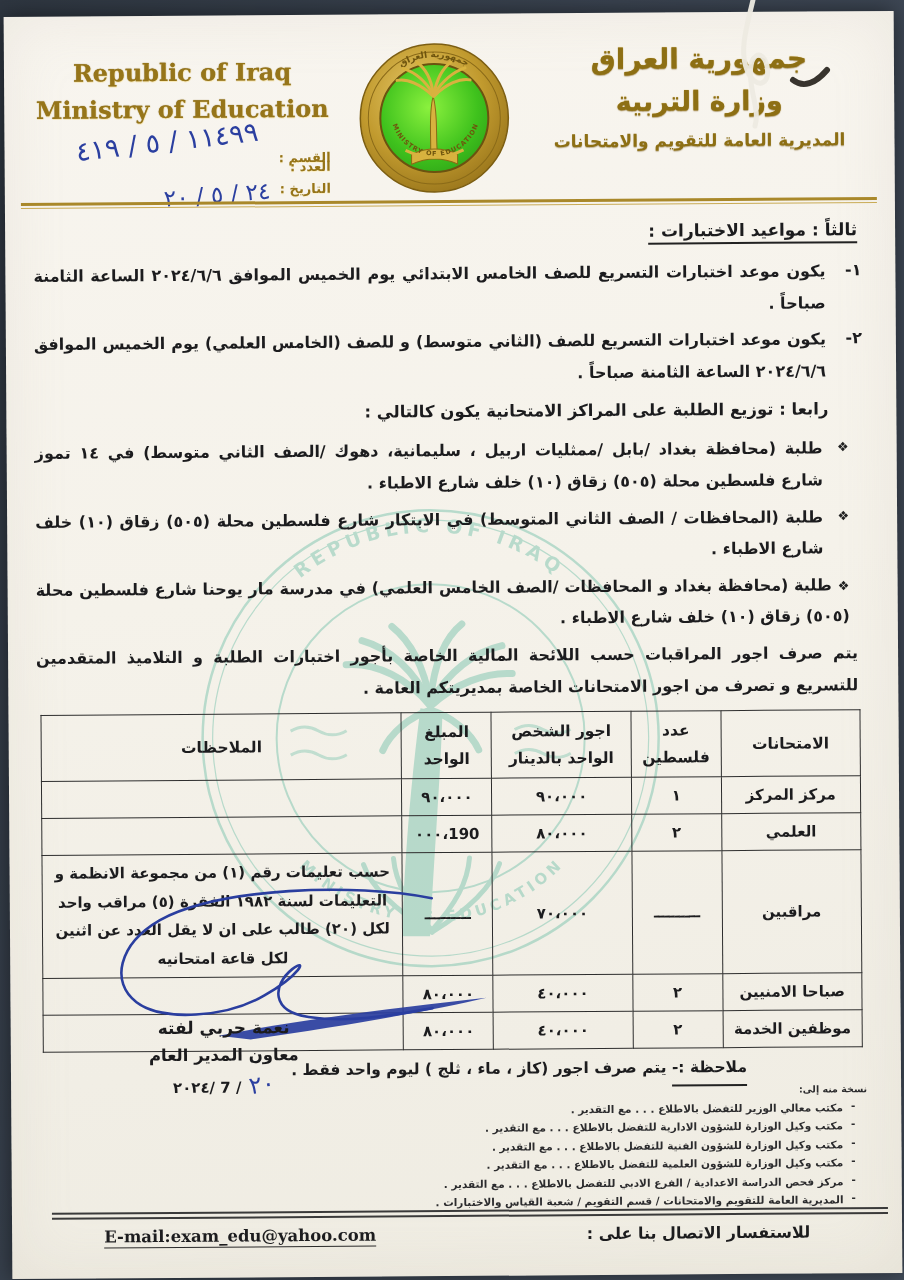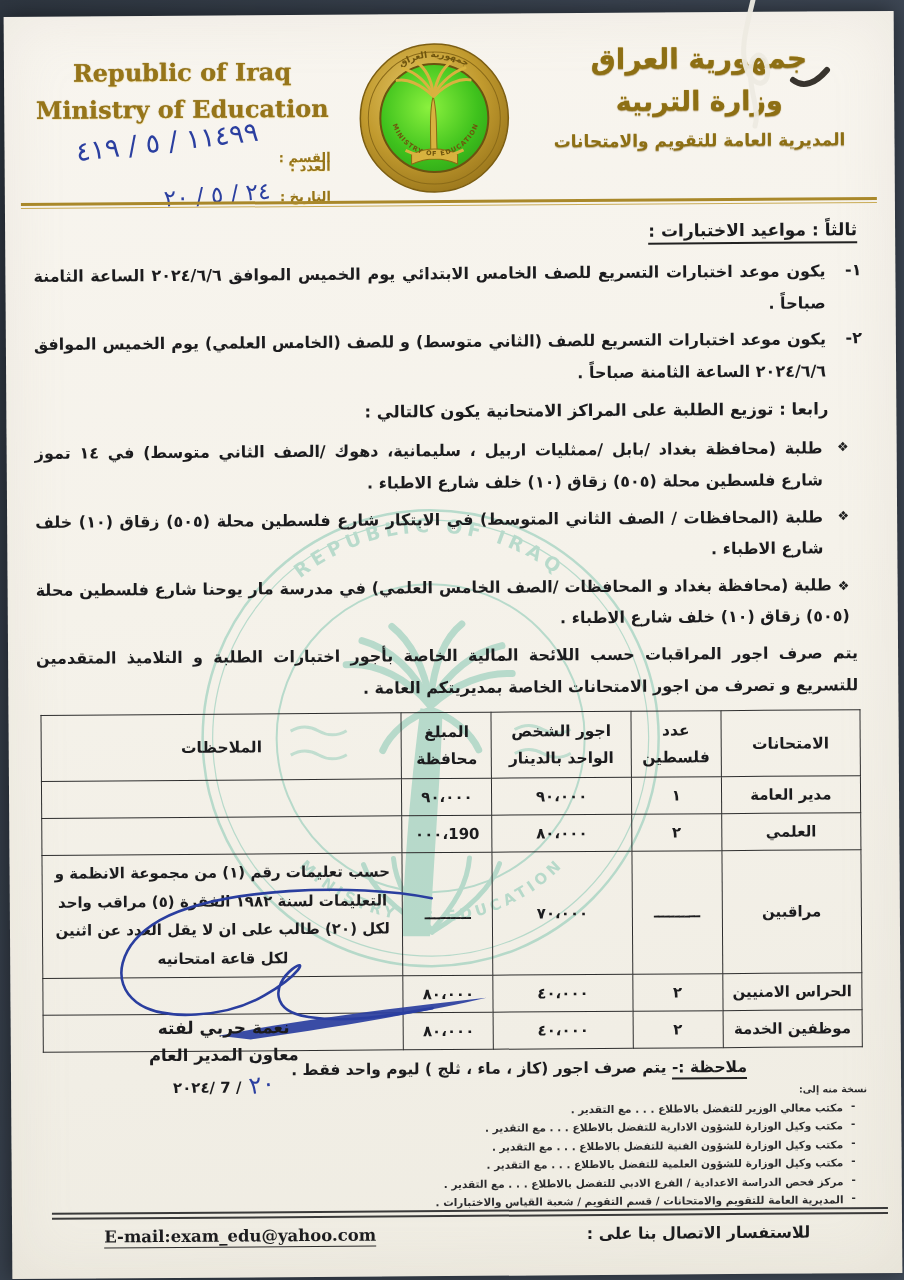--- a/index.html
+++ b/index.html
@@ -15,21 +15,21 @@
   .ar-block{flex:0 0 350px;text-align:center;color:#8d6f14;padding-top:6px;}
   .ar-block .l1{font-size:28px;font-weight:bold;text-shadow:0 1px 1px rgba(110,80,15,.45),0 0 1px #caa847;}
   .ar-block .l2{font-size:27px;font-weight:bold;margin-top:10px;text-shadow:0 1px 1px rgba(110,80,15,.45),0 0 1px #caa847;}
   .ar-block .l3{font-size:17px;font-weight:bold;margin-top:14px;text-shadow:0 1px 1px rgba(110,80,15,.4);}
   .seal-col{flex:0 0 168px;display:flex;justify-content:center;}
   .en-block{flex:1;text-align:center;padding-top:14px;}
   .en-title{font-family:"DejaVu Serif",serif;font-weight:bold;font-size:24px;color:#96751a;
             text-shadow:0.5px 1px 0 rgba(255,235,170,.6),0 0 1px #7a5c10;line-height:1.55;}
   .fields{position:relative;height:86px;margin-top:6px;direction:rtl;}
   .fld{position:absolute;right:14px;color:#96751a;font-weight:bold;font-size:13px;text-shadow:0 1px 0 rgba(255,235,170,.5);}
-  .f1{top:17px;} .f2{top:26px;} .f3{top:56px;}
+  .f1{top:17px;} .f2{top:26px;} .f3{top:48px;}
   .hand{position:absolute;color:#2b3fa0;font-weight:400;white-space:nowrap;}
   .hand-num{right:86px;top:-8px;font-size:27px;letter-spacing:2px;transform:rotate(-6deg);}
   .hand-date{right:74px;top:48px;font-size:23px;letter-spacing:1px;transform:rotate(-4deg);}
   .gold-rule{position:relative;z-index:2;margin:4px 18px 0 16px;height:2px;border-top:3px solid #a9882a;border-bottom:1px solid #c9ab55;}
   
   .content{position:relative;z-index:2;padding:16px 34px 0 28px;color:#1c1c1e;font-weight:bold;font-size:16px;}
   .h3{display:table;font-size:17px;border-bottom:2px solid #222;padding-bottom:2px;margin:0 4px 12px 0;}
   .num-item{display:flex;margin-bottom:4px;}
   .num-item .mk{flex:0 0 36px;padding-top:5px;}
   .num-item .tx{flex:1;text-align:justify;line-height:2.0;}
@@ -42,21 +42,21 @@
   
   table.fees{width:99%;margin:4px auto 0;border-collapse:collapse;background:transparent;}
   table.fees th,table.fees td{border:1.5px solid #2e2e2e;font-weight:bold;color:#1c1c1e;}
   table.fees th{font-size:15.5px;line-height:1.7;padding:6px 4px;text-align:center;}
   table.fees td{font-size:15px;padding:4px 6px;text-align:center;height:28px;}
   td.role{text-align:right;padding-right:16px;font-size:15.5px;}
   td.remarks{font-size:11px;line-height:1.9;font-weight:bold;padding:4px 10px;}
   td.num{letter-spacing:1px;}
   
   .note-line{position:relative;z-index:2;margin:10px 120px 0 0;font-size:15.5px;font-weight:bold;color:#1c1c1e;}
-  .note-line .nl{border-bottom:2px solid #222;padding-bottom:1px;}
+  .note-line .nl{border-bottom:2px solid #222;padding-bottom:8px;}
   .sig-flourish{position:absolute;left:92px;top:868px;z-index:3;}
   .sig-block{position:absolute;left:88px;top:1002px;width:250px;text-align:center;z-index:3;color:#1b1b1d;}
   .sig-name{font-size:17px;font-weight:bold;}
   .sig-title{font-size:16.5px;font-weight:bold;margin-top:8px;letter-spacing:1px;}
   .sig-date{direction:ltr;font-size:15px;font-weight:bold;margin-top:6px;}
   .sig-date .hd{color:#2b3fa0;font-size:24px;font-weight:400;display:inline-block;transform:rotate(-8deg);margin-left:8px;}
   
   .copy-block{position:absolute;right:34px;top:1072px;width:440px;text-align:right;z-index:3;color:#2c2c2e;}
   .copy-head{font-size:9.5px;font-weight:bold;margin-bottom:4px;}
   .copy-item{font-size:10.5px;font-weight:bold;line-height:1.75;padding-right:12px;}
@@ -221,48 +221,48 @@
             <col style="width:11%">
             <col style="width:17%">
             <col style="width:11%">
             <col style="width:44%">
           </colgroup>
         <thead>
           <tr>
             <th>الامتحانات</th>
             <th>عدد فلسطين</th>
             <th>اجور الشخص الواحد بالدينار</th>
-            <th>المبلغ محافظة</th>
+            <th>المبلغ الواحد</th>
             <th>الملاحظات</th>
           </tr>
         </thead>
         <tbody>
           <tr>
-            <td class="role">مدير العامة</td>
+            <td class="role">مركز المركز</td>
             <td class="num">١</td>
             <td class="num">٩٠،٠٠٠</td>
             <td class="num">٩٠،٠٠٠</td>
             <td class="remarks"></td>
           </tr>
           <tr>
             <td class="role">العلمي</td>
             <td class="num">٢</td>
             <td class="num">٨٠،٠٠٠</td>
             <td class="num">190،٠٠٠</td>
             <td class="remarks"></td>
           </tr>
           <tr>
             <td class="role">مراقبين</td>
             <td class="num">ـــــــــ</td>
             <td class="num">٧٠،٠٠٠</td>
             <td class="num">ـــــــــ</td>
             <td class="remarks">حسب تعليمات رقم (١) من مجموعة الانظمة و التعليمات لسنة ١٩٨٢ الفقرة (٥) مراقب واحد لكل (٢٠) طالب على ان لا يقل العدد عن اثنين لكل قاعة امتحانيه</td>
           </tr>
           <tr>
-            <td class="role">الحراس الامنيين</td>
+            <td class="role">صباحا الامنيين</td>
             <td class="num">٢</td>
             <td class="num">٤٠،٠٠٠</td>
             <td class="num">٨٠،٠٠٠</td>
             <td class="remarks"></td>
           </tr>
           <tr>
             <td class="role">موظفين الخدمة</td>
             <td class="num">٢</td>
             <td class="num">٤٠،٠٠٠</td>
             <td class="num">٨٠،٠٠٠</td>

